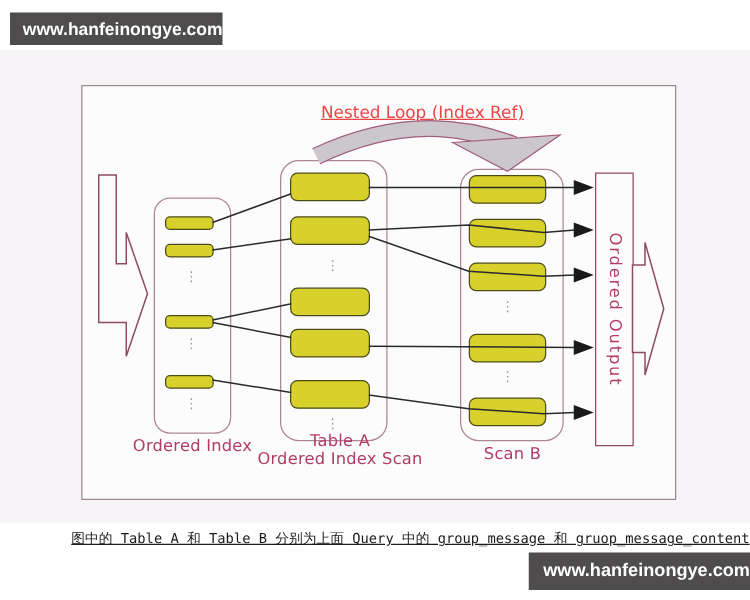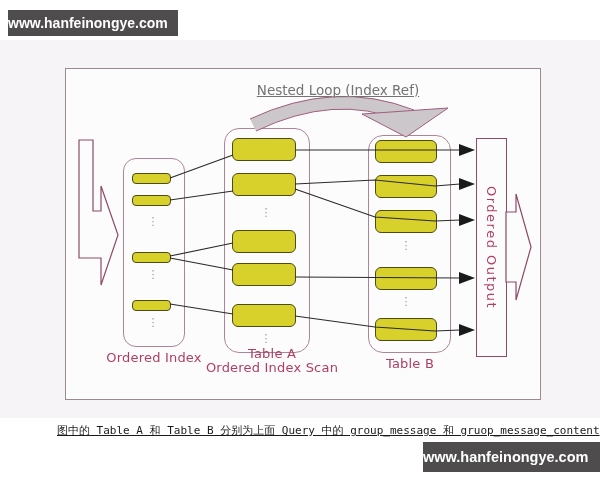--- a/index.html
+++ b/index.html
@@ -1,41 +1,41 @@
 <!DOCTYPE html>
 <html><head>
 <meta charset="utf-8">
 <style>
   html,body{margin:0;padding:0;background:#ffffff;}
   #canvas{position:relative;width:600px;height:480px;overflow:hidden;
           background:#ffffff;font-family:"DejaVu Sans","Liberation Sans",sans-serif;}
   .band{position:absolute;left:0;top:40px;width:600px;height:378px;background:#f6f4f6;}
   .watermark{position:absolute;background:#4e4c4d;color:#ffffff;
              font-family:"Liberation Sans",sans-serif;font-weight:700;
-             display:flex;align-items:center;justify-content:flex-start;}
+             display:flex;align-items:center;justify-content:flex-end;}
   .wm-top{left:8px;top:10px;width:170px;height:26px;font-size:14px;}
   .wm-bottom{left:423px;top:442px;width:177px;height:30px;font-size:14.5px;}
   .frame{position:absolute;left:65px;top:68px;width:476px;height:332px;
          border:1px solid #9a8a92;background:#fdfcfd;box-sizing:border-box;}
   .container{position:absolute;border:1px solid #ad8598;border-radius:15px;
              background:#fdfcfd;box-sizing:border-box;}
   .c-index{left:123px;top:158px;width:62px;height:189px;border-radius:13px;}
   .c-tablea{left:224px;top:128px;width:86px;height:225px;}
   .c-tableb{left:368px;top:135px;width:83px;height:218px;}
   .ybox{position:absolute;background:#d8d02b;border:1.5px solid #4c4c18;
         border-radius:6px;box-sizing:border-box;}
   .bar{width:39px;height:11px;border-radius:4px;border-width:1.2px;}
   .row{width:64px;height:23px;}
   .rowb{width:62px;height:23px;}
   .dots{position:absolute;color:#999999;font-size:11px;line-height:10px;
         font-family:"DejaVu Sans",sans-serif;transform:translateX(-50%);}
   .dlabel{position:absolute;color:#b13d64;font-size:13px;text-align:center;
           line-height:14px;letter-spacing:0.2px;}
   .nested{position:absolute;left:240px;top:82px;width:196px;text-align:center;
-          color:#737373;font-size:13.5px;text-decoration:underline;}
+          color:#ef4444;font-size:13.5px;text-decoration:underline;}
   .outrect{position:absolute;left:476px;top:138px;width:31px;height:219px;
            border:1px solid #8e4a66;background:#fdfcfd;box-sizing:border-box;
            display:flex;align-items:center;justify-content:center;}
   .outrect span{writing-mode:vertical-rl;color:#b13d64;font-size:13px;
                 letter-spacing:1.5px;white-space:nowrap;}
   svg.overlay{position:absolute;left:0;top:0;width:600px;height:480px;pointer-events:none;}
   .caption{position:absolute;left:57px;top:423px;width:543px;color:#1a1a1a;
            font-size:11px;white-space:nowrap;
            font-family:"DejaVu Sans Mono","Liberation Mono",monospace;text-decoration:underline;}
 </style>
@@ -122,20 +122,20 @@
       <path d="M506,212 h10 v-18 l15,53 l-15,53 v-18 h-10 z" fill="#fdfcfd" stroke="#8e4a66" stroke-width="1.2"></path>
     </g>
   </svg>
 
   <div class="nested">Nested Loop (Index Ref)</div>
   <div class="dlabel" style="left:84px;top:351px;width:140px;">Ordered Index</div>
   <div class="dlabel" style="left:197px;top:347px;width:150px;">
     <div>Table  A</div>
     <div>Ordered Index Scan</div>
   </div>
-  <div class="dlabel" style="left:345px;top:357px;width:130px;">Table  B</div>
+  <div class="dlabel" style="left:345px;top:357px;width:130px;">Scan  B</div>
 
   <div class="caption">图中的 Table A 和 Table B 分别为上面 Query 中的 group_message 和 gruop_message_content</div>
 
   <div class="watermark wm-bottom">
     <span>www.hanfeinongye.com</span>
   </div>
 </div>
 
 </body></html>

